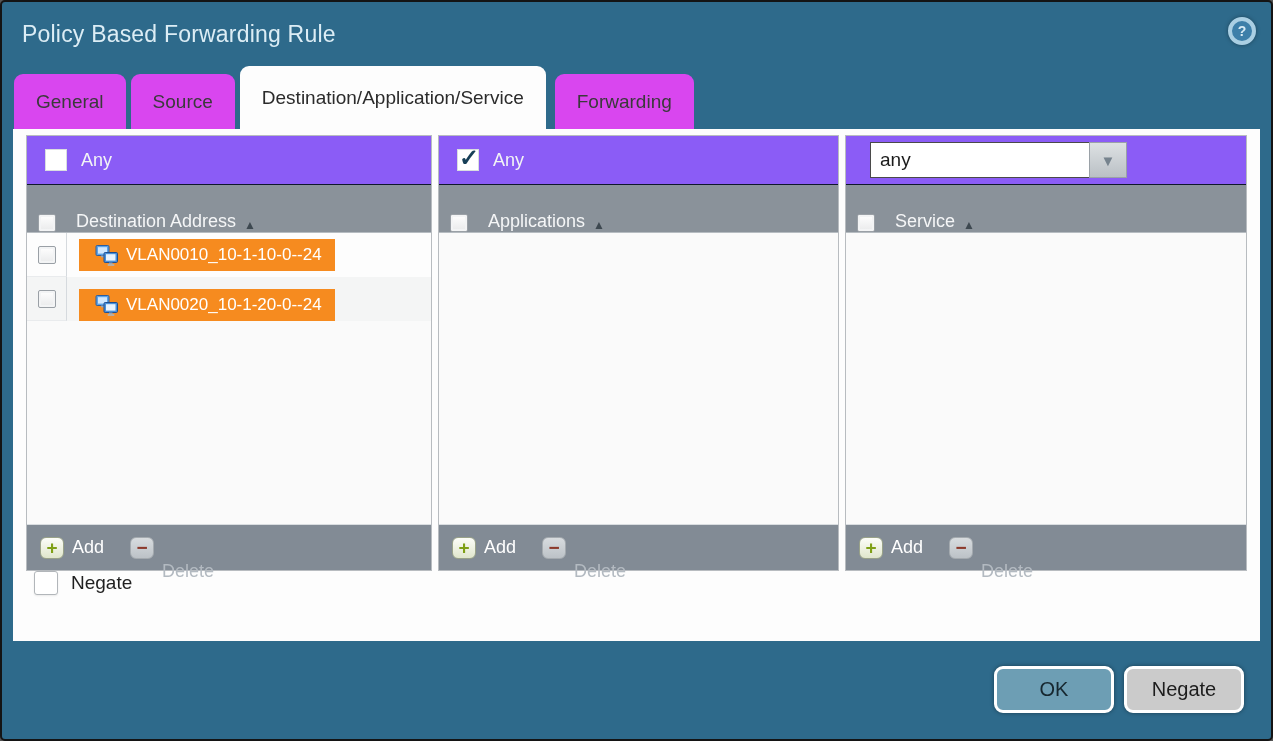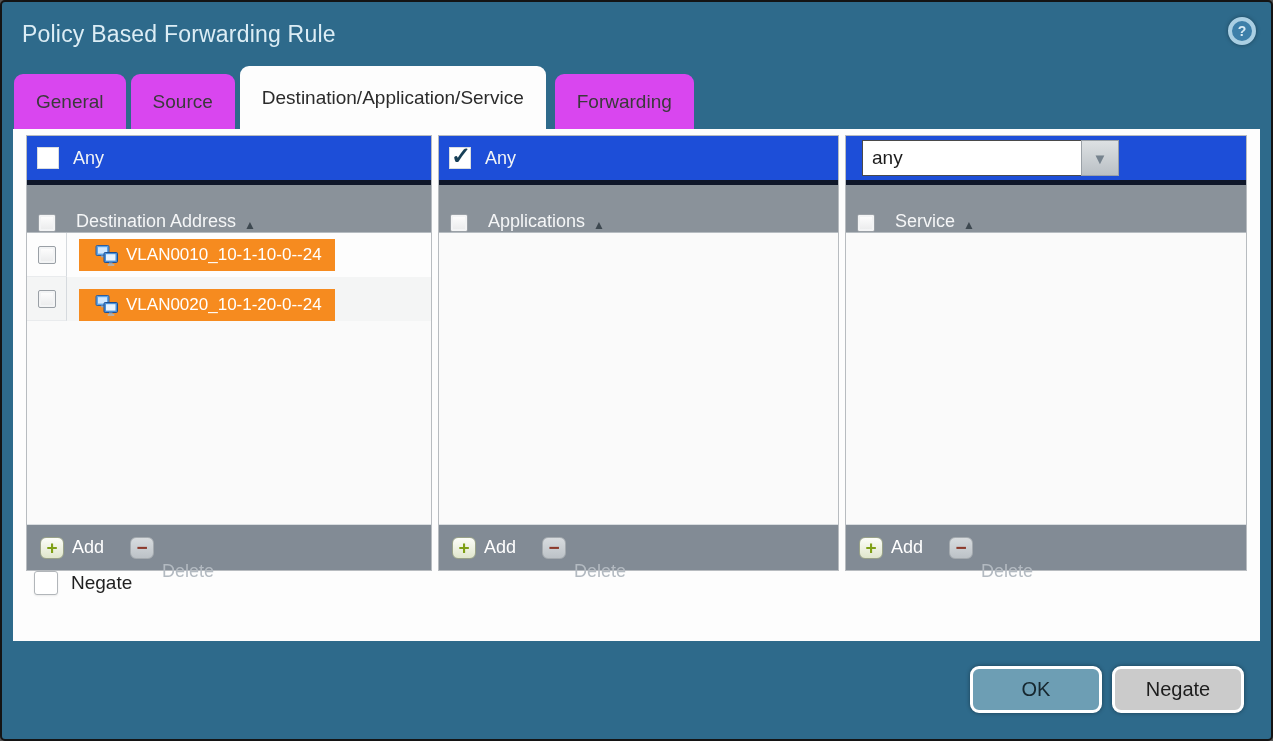--- a/index.html
+++ b/index.html
@@ -47,23 +47,23 @@
   .panel {
     height: 436px; background: #fafafa;
     border: 1px solid #b8bcc0;
     display: flex; flex-direction: column;
   }
   .panel.p1 { width: 407px; }
   .panel.p2 { width: 402px; }
   .panel.p3 { width: 403px; }
 
   .panel-top {
-    height: 49px; background: #1d4ed8; flex: 0 0 49px;
-    display: flex; align-items: center; padding-left: 10px;
-    border-bottom: 5px solid #0f172a;
+    height: 49px; background: #8b5cf6; flex: 0 0 49px;
+    display: flex; align-items: center; padding-left: 18px;
+    border-bottom: 1px solid #0f172a;
   }
   .top-label { color: #f2f4f5; font-size: 18px; margin-left: 14px; }
 
   .col-header {
     height: 48px; flex: 0 0 48px; background: #8a929a;
     display: flex; align-items: flex-end; padding-left: 11px;
     border-bottom: 1px solid #b6bcc1;
   }
   .col-label { color: #f5f6f7; font-size: 18px; margin-left: 20px; }
   .sort { color: #3d4850; font-size: 12px; margin-left: 8px; cursor: pointer; }
@@ -136,21 +136,21 @@
   .negate-row { display: flex; align-items: center; gap: 13px; margin: 0 0 0 21px; }
   .negate-label { font-size: 19px; color: #1f1f1f; }
 
   
   .bottombar {
     position: absolute; left: 0; right: 0; bottom: 0; height: 99px;
     display: flex; align-items: center; justify-content: flex-end;
     padding-right: 27px; gap: 10px;
   }
   .btn {
-    width: 132px; height: 47px;
+    width: 120px; height: 47px;
     border: 3px solid #ffffff; border-radius: 9px;
     font-family: "Liberation Sans", sans-serif;
     font-size: 20px; color: #16272f; cursor: pointer;
     box-shadow: 0 0 4px rgba(0,0,0,0.4);
   }
   .btn.ok { background: #6d9eb4; }
   .btn.cancel { background: #cbcbcb; color: #1d1d1d; }
 
   .addr-icon { flex: 0 0 auto; }
 </style>

